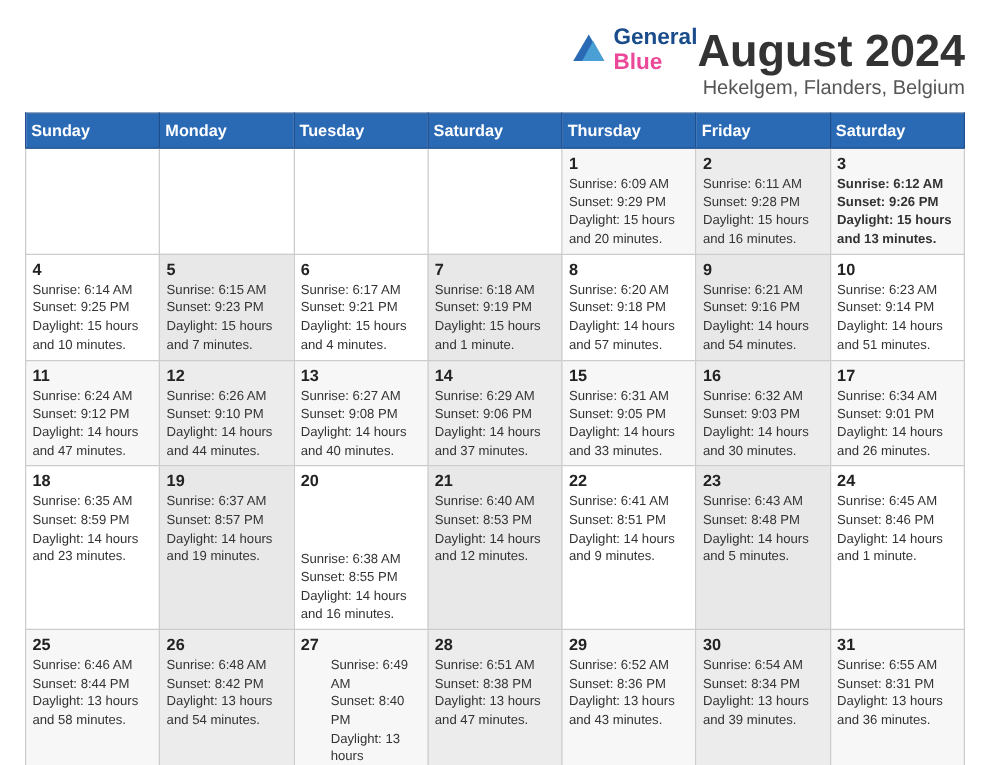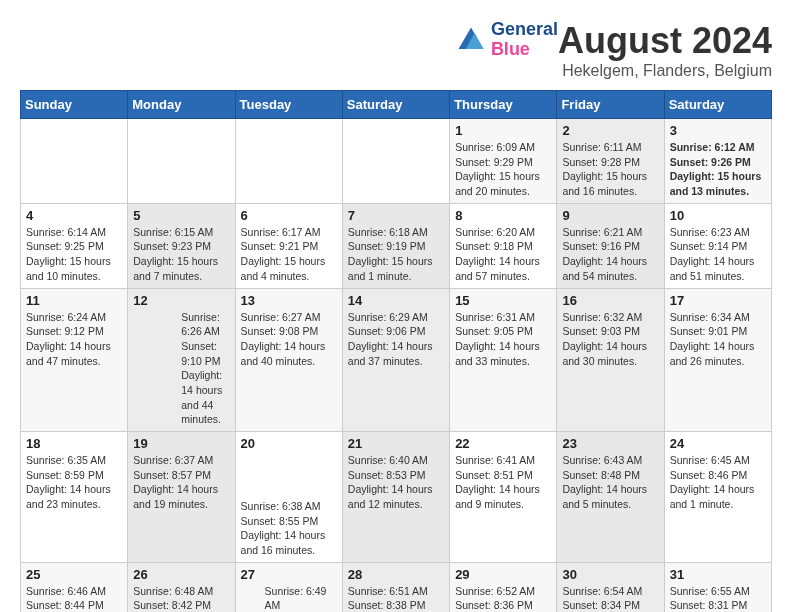--- a/index.html
+++ b/index.html
@@ -210,21 +210,21 @@
       <tr>
         <td>
           <span class="day-num">11</span>
           <div class="day-info" style="white-space: pre-line;">Sunrise: 6:24 AM
 Sunset: 9:12 PM
 Daylight: 14 hours
 and 47 minutes.</div>
         </td>
         <td>
           <span class="day-num">12</span>
-          <div class="day-info" style="white-space: pre-line; margin-left: 48px;">Sunrise: 6:26 AM
+          <div class="day-info" style="white-space: pre-line;">Sunrise: 6:26 AM
 Sunset: 9:10 PM
 Daylight: 14 hours
 and 44 minutes.</div>
         </td>
         <td>
           <span class="day-num">13</span>
           <div class="day-info" style="white-space: pre-line;">Sunrise: 6:27 AM
 Sunset: 9:08 PM
 Daylight: 14 hours
 and 40 minutes.</div>

